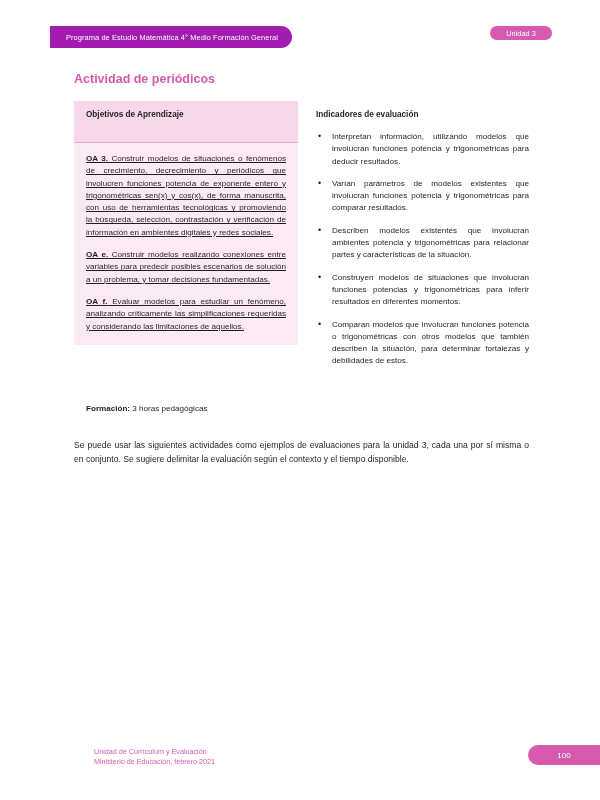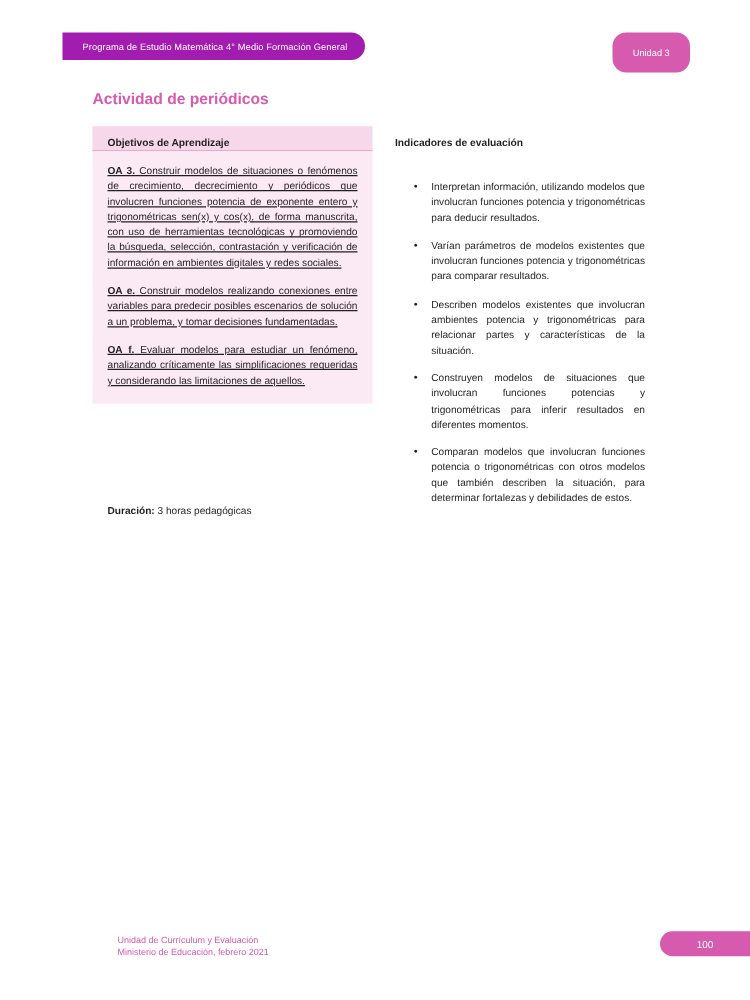--- a/index.html
+++ b/index.html
@@ -44,21 +44,21 @@
     color: #ffffff;
     font-size: 7.4px;
     letter-spacing: 0.1px;
     white-space: nowrap;
   }
   .header-unit {
     position: absolute;
     right: 48px;
     top: 0;
     width: 62px;
-    height: 32px;
+    height: 14px;
     background: #d65aae;
     border-radius: 11px;
     display: flex;
     align-items: center;
     justify-content: center;
     color: #ffffff;
     font-size: 7.4px;
   }
 
   
@@ -85,21 +85,21 @@
     box-sizing: border-box;
   }
   .col-right {
     width: 231px;
     box-sizing: border-box;
     padding-left: 18px;
   }
   .col-head {
     font-size: 8.2px;
     font-weight: bold;
-    padding: 9px 12px 1px 12px;
+    padding: 9px 12px 23px 12px;
     box-sizing: border-box;
   }
   .col-left .col-head {
     background: #f7d7ea;
     border-bottom: 1px solid #e9a9cf;
   }
   .col-right .col-head {
     padding-left: 0;
     padding-top: 9px;
     padding-bottom: 9px;
@@ -132,21 +132,21 @@
     left: 86px;
     top: 404px;
     font-size: 8.1px;
   }
   .duration b {
     font-weight: bold;
   }
 
   ul.indicators {
     list-style: none;
-    margin: 13px;
+    margin: 0;
     padding: 0;
   }
   ul.indicators li {
     position: relative;
     padding-left: 16px;
     margin-bottom: 10px;
     font-size: 8.1px;
     line-height: 1.52;
     text-align: justify;
   }
@@ -232,22 +232,23 @@
           <li>Varían parámetros de modelos existentes que involucran funciones potencia y trigonométricas para comparar resultados.</li>
           <li>Describen modelos existentes que involucran ambientes potencia y trigonométricas para relacionar partes y características de la situación.</li>
           <li>Construyen modelos de situaciones que involucran funciones potencias y trigonométricas para inferir resultados en diferentes momentos.</li>
           <li>Comparan modelos que involucran funciones potencia o trigonométricas con otros modelos que también describen la situación, para determinar fortalezas y debilidades de estos.</li>
         </ul>
       </div>
     </div>
 
   </div>
 
-  <div class="duration"><b>Duración:</b><span> 3 horas pedagógicas</span></div>
-
+  <div class="duration"><b>Formación:</b><span> 3 horas pedagógicas</span></div>
+
+  <div class="note">Se puede usar las siguientes actividades como ejemplos de evaluaciones para la unidad 3, cada una por sí misma o en conjunto. Se sugiere delimitar la evaluación según el contexto y el tiempo disponible.</div>
 
   <div class="footer-bar">
     <div class="footer-text">
       <div>Unidad de Currículum y Evaluación</div>
       <div>Ministerio de Educación, febrero 2021</div>
     </div>
     <div class="footer-page">100</div>
   </div>
 
 </div>

